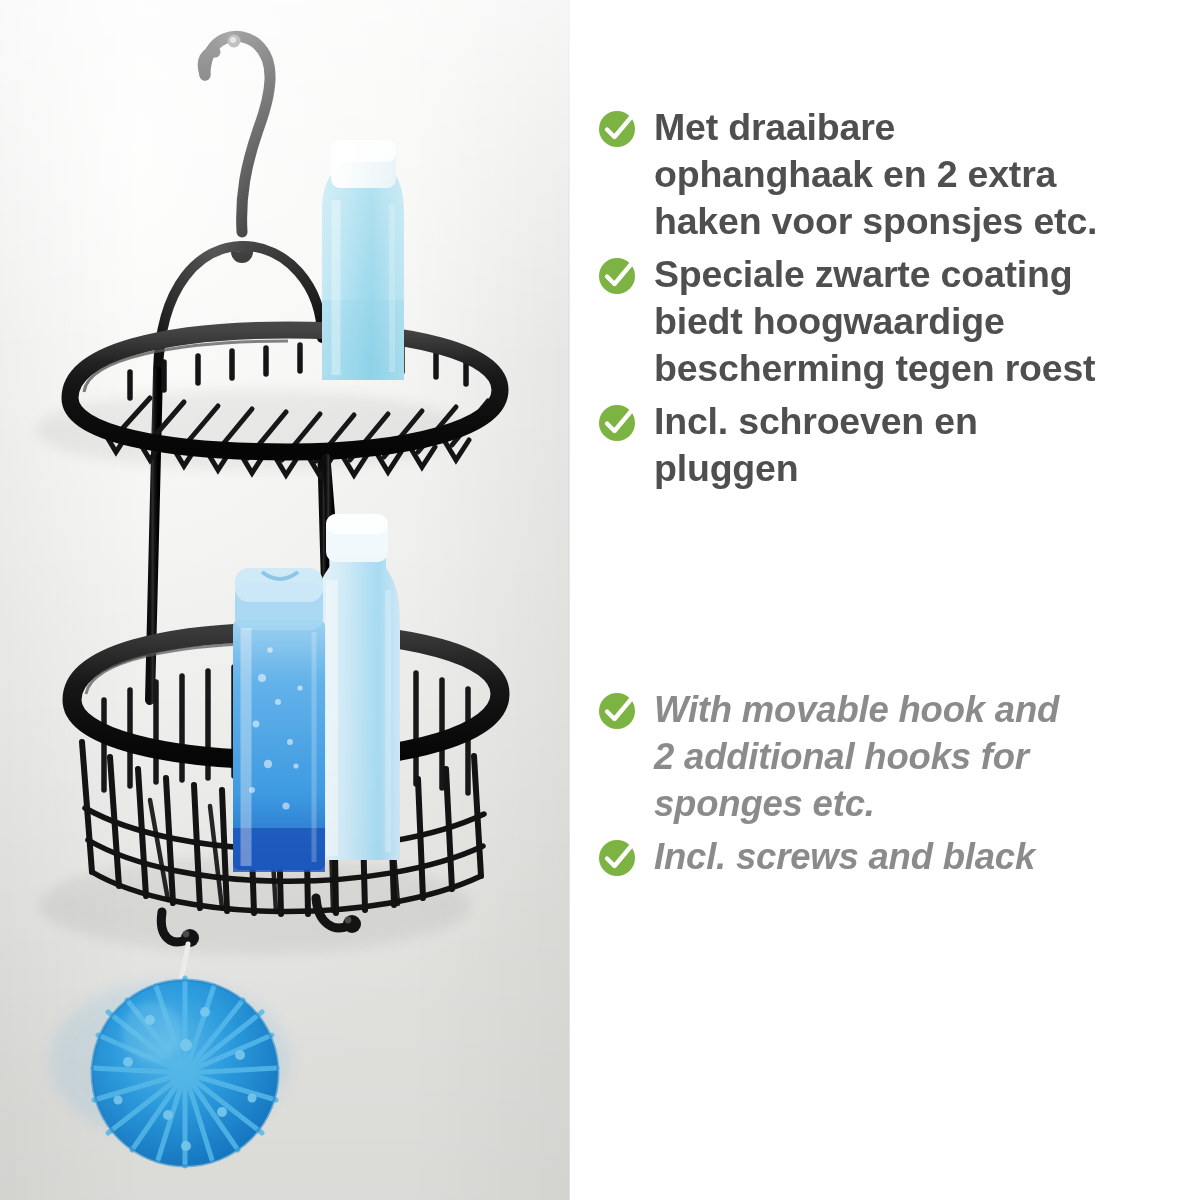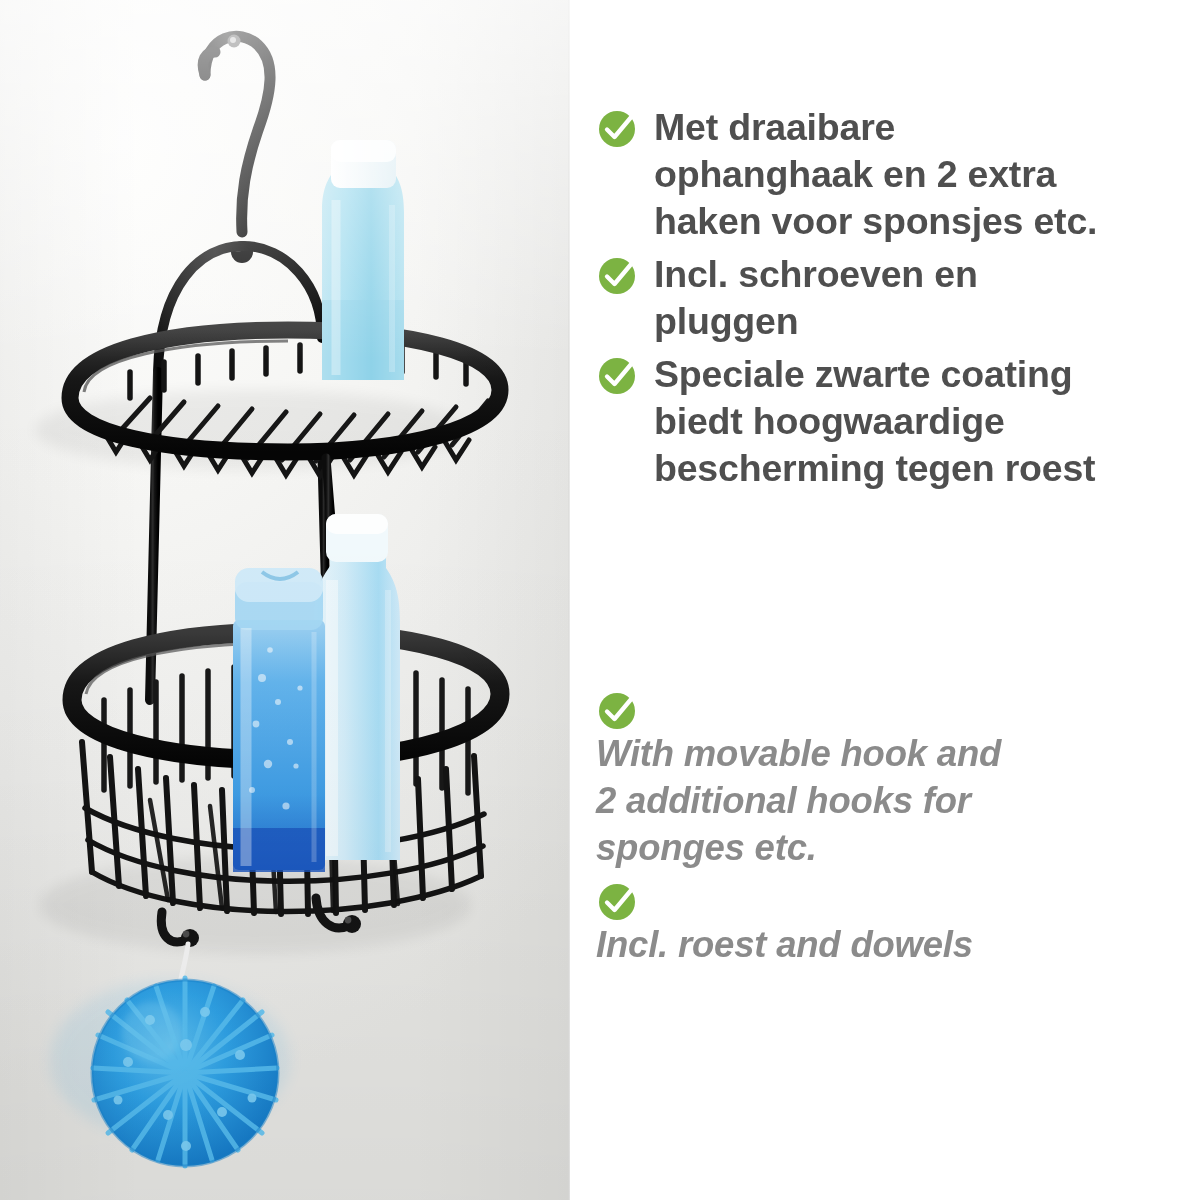--- a/index.html
+++ b/index.html
@@ -59,21 +59,21 @@
     white-space:pre-line;
   }
   .group-en .btext{
     color:#8b8b8b;
     font-style:italic;
     font-weight:700;
     font-size:36.5px;
     line-height:47px;
   }
   .group-nl .bullet{margin-bottom:6px;}
-  .group-en .bullet{margin-bottom:6px;flex-direction:column;}
+  .group-en .bullet{margin-bottom:6px;}
 </style>
 </head>
 <body>
 
 <div class="page">
 
   <div class="photo">
     <svg class="art" viewBox="0 0 570 1200" preserveAspectRatio="none">
       <defs>
         <linearGradient id="metal" x1="0" y1="0" x2="1" y2="0">
@@ -363,34 +363,34 @@
 haken voor sponsjes etc.</span>
       </div>
 
       <div class="bullet">
         <span class="tick">
           <svg viewBox="0 0 44 44">
               <circle cx="21" cy="23" r="18" fill="#7cb342"></circle>
           <path d="M11 23.5 L18.5 31 L39 6.5" fill="none" stroke="#ffffff" stroke-width="4.3" stroke-linecap="round" stroke-linejoin="round"></path>
             </svg>
         </span>
-        <span class="btext">Incl. schroeven en
-pluggen</span>
+        <span class="btext">Speciale zwarte coating
+biedt hoogwaardige
+bescherming tegen roest</span>
       </div>
 
       <div class="bullet">
         <span class="tick">
           <svg viewBox="0 0 44 44">
               <circle cx="21" cy="23" r="18" fill="#7cb342"></circle>
           <path d="M11 23.5 L18.5 31 L39 6.5" fill="none" stroke="#ffffff" stroke-width="4.3" stroke-linecap="round" stroke-linejoin="round"></path>
             </svg>
         </span>
-        <span class="btext">Speciale zwarte coating
-biedt hoogwaardige
-bescherming tegen roest</span>
+        <span class="btext">Incl. schroeven en
+pluggen</span>
       </div>
     </div>
 
     <div class="group group-en">
 
       <div class="bullet">
         <span class="tick">
           <svg viewBox="0 0 44 44">
               <circle cx="21" cy="23" r="18" fill="#7cb342"></circle>
           <path d="M11 23.5 L18.5 31 L39 6.5" fill="none" stroke="#ffffff" stroke-width="4.3" stroke-linecap="round" stroke-linejoin="round"></path>
@@ -401,19 +401,19 @@
 sponges etc.</span>
       </div>
 
       <div class="bullet">
         <span class="tick">
           <svg viewBox="0 0 44 44">
               <circle cx="21" cy="23" r="18" fill="#7cb342"></circle>
           <path d="M11 23.5 L18.5 31 L39 6.5" fill="none" stroke="#ffffff" stroke-width="4.3" stroke-linecap="round" stroke-linejoin="round"></path>
             </svg>
         </span>
-        <span class="btext">Incl. roest and dowels</span>
+        <span class="btext">Incl. screws and black</span>
       </div>
 
     </div>
 
   </div>
 </div>
 
 </body></html>

